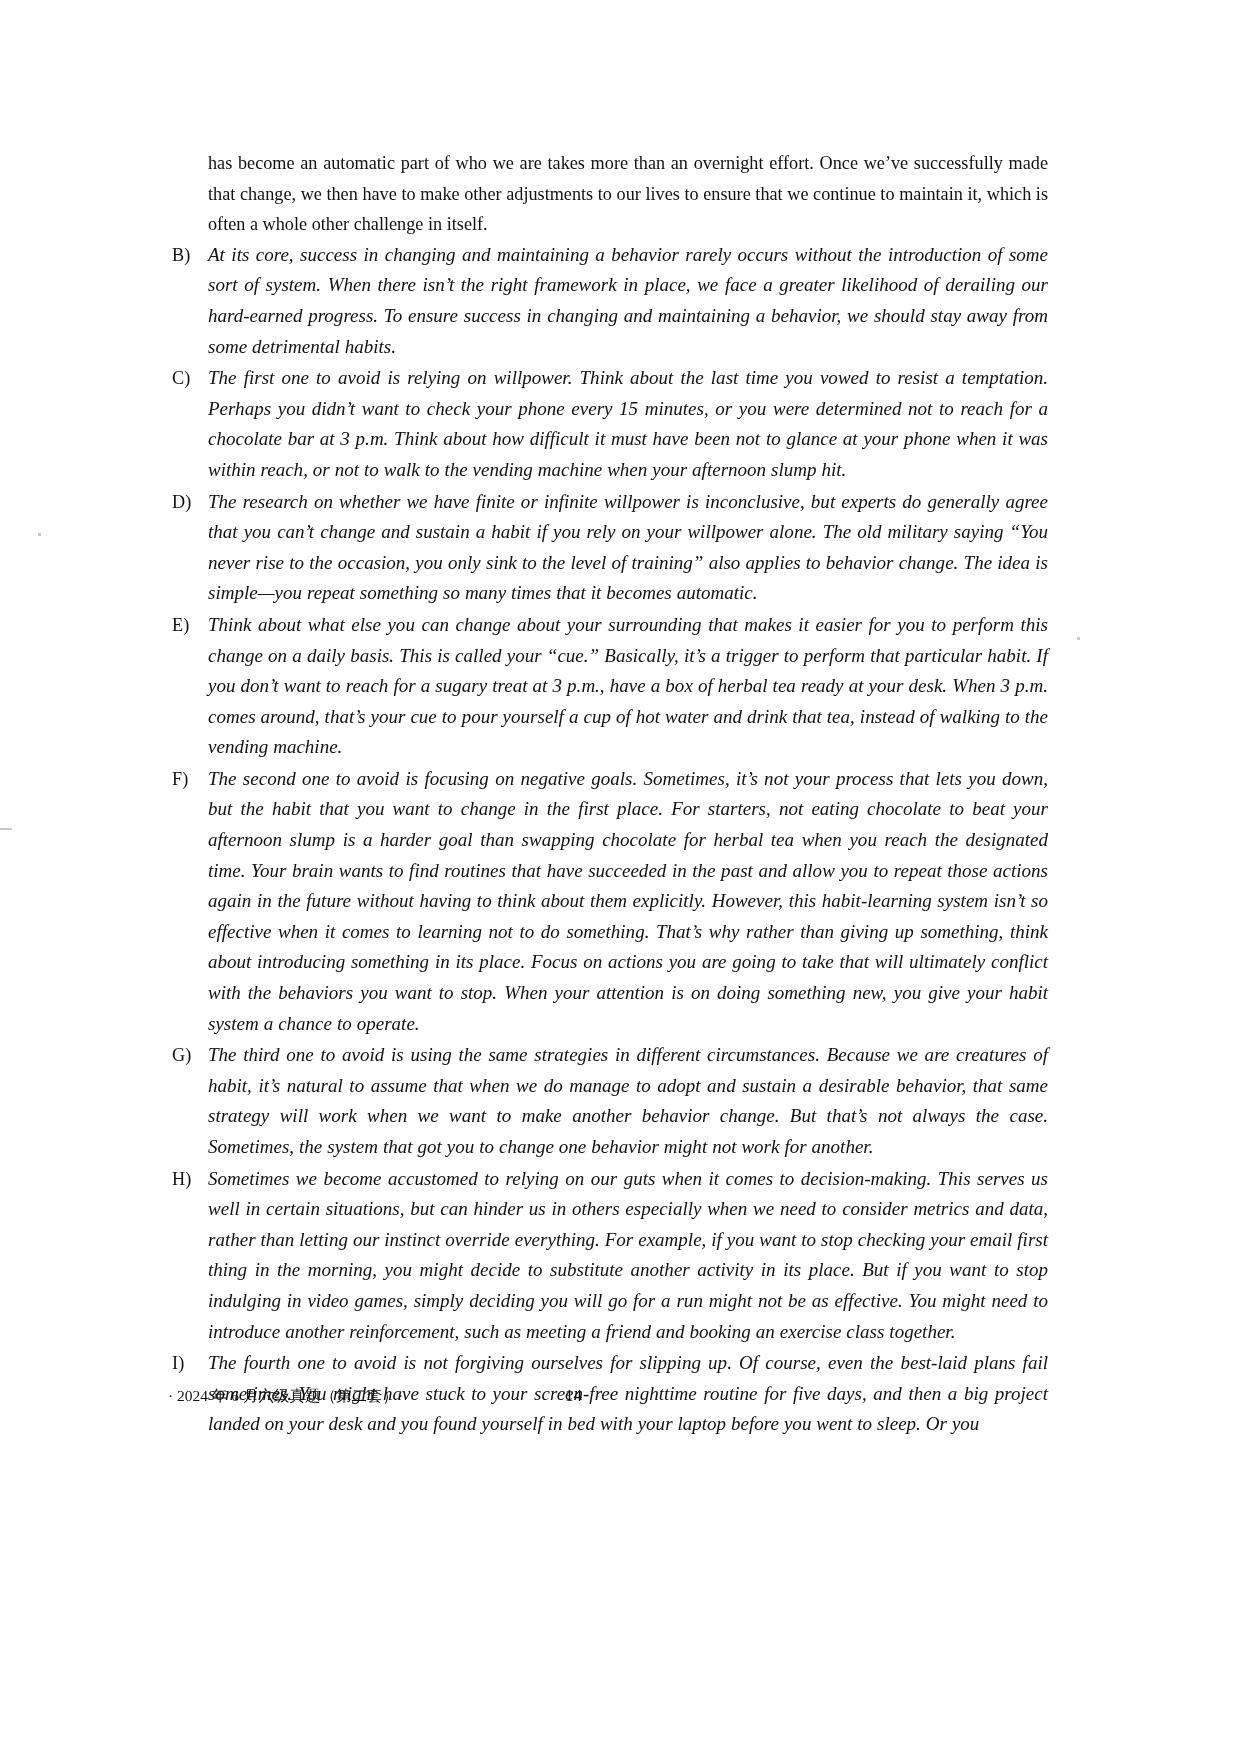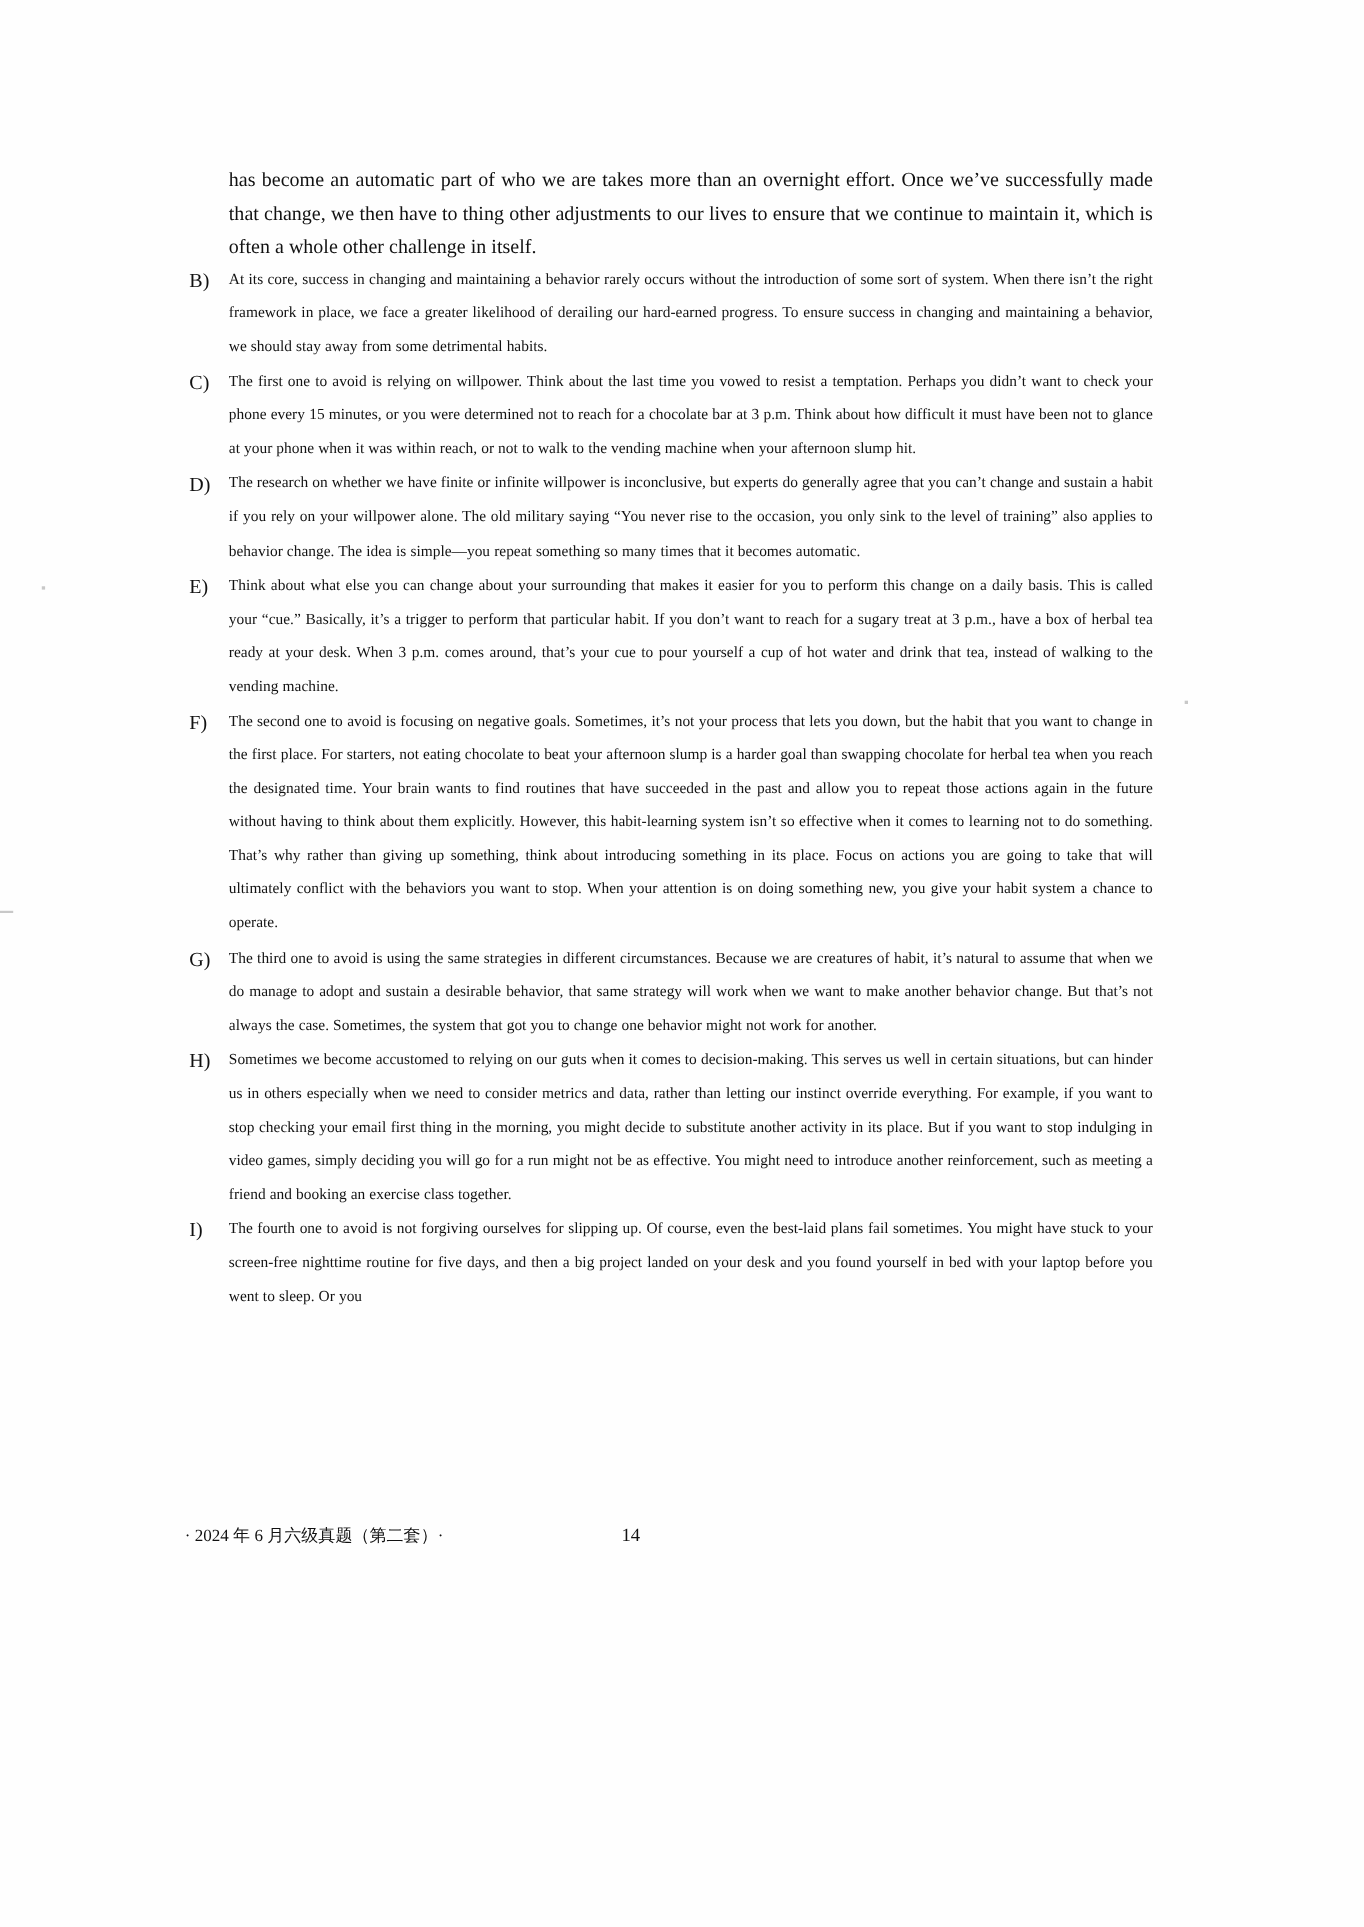--- a/index.html
+++ b/index.html
@@ -37,27 +37,28 @@
   .para-label {
     width: 36px;
     flex: 0 0 36px;
     font-size: 18.2px;
     line-height: 30.6px;
     text-align: left;
     letter-spacing: 0.1px;
   }
   .para-body {
     flex: 1 1 auto;
-    font-size: 14px;
+    font-size: 19px;
     line-height: 30.6px;
     text-align: justify;
     text-justify: inter-word;
     hyphens: none;
     letter-spacing: 0.01px;
     word-spacing: 0.2px;
+    font-style: italic;
   }
   .para-first {
     margin-left: 36px;
     width: 840px;
     font-size: 18.2px;
     line-height: 30.6px;
     text-align: justify;
     letter-spacing: 0.01px;
   }
   .footer {
@@ -94,21 +95,21 @@
 <body>
 
 <div class="page">
 
   <div class="speck" style="left:38px; top:533px; width:3px; height:3px;"></div>
   <div class="speck" style="left:1077px; top:637px; width:3px; height:3px;"></div>
   <div class="speck" style="left:0px; top:828px; width:12px; height:2px;"></div>
 
   <div class="content">
 
-    <div class="para-first">has become an automatic part of who we are takes more than an overnight effort. Once we’ve successfully made that change, we then have to thing other adjustments to our lives to ensure that we continue to maintain it, which is often a whole other challenge in itself.</div>
+    <div class="para-first">has become an automatic part of who we are takes more than an overnight effort. Once we’ve successfully made that change, we then have to make other adjustments to our lives to ensure that we continue to maintain it, which is often a whole other challenge in itself.</div>
 
     <div class="para">
       <div class="para-label">B)</div>
       <div class="para-body">At its core, success in changing and maintaining a behavior rarely occurs without the introduction of some sort of system. When there isn’t the right framework in place, we face a greater likelihood of derailing our hard-earned progress. To ensure success in changing and maintaining a behavior, we should stay away from some detrimental habits.</div>
     </div>
 
     <div class="para">
       <div class="para-label">C)</div>
       <div class="para-body">The first one to avoid is relying on willpower. Think about the last time you vowed to resist a temptation. Perhaps you didn’t want to check your phone every 15 minutes, or you were determined not to reach for a chocolate bar at 3 p.m. Think about how difficult it must have been not to glance at your phone when it was within reach, or not to walk to the vending machine when your afternoon slump hit.</div>
     </div>

